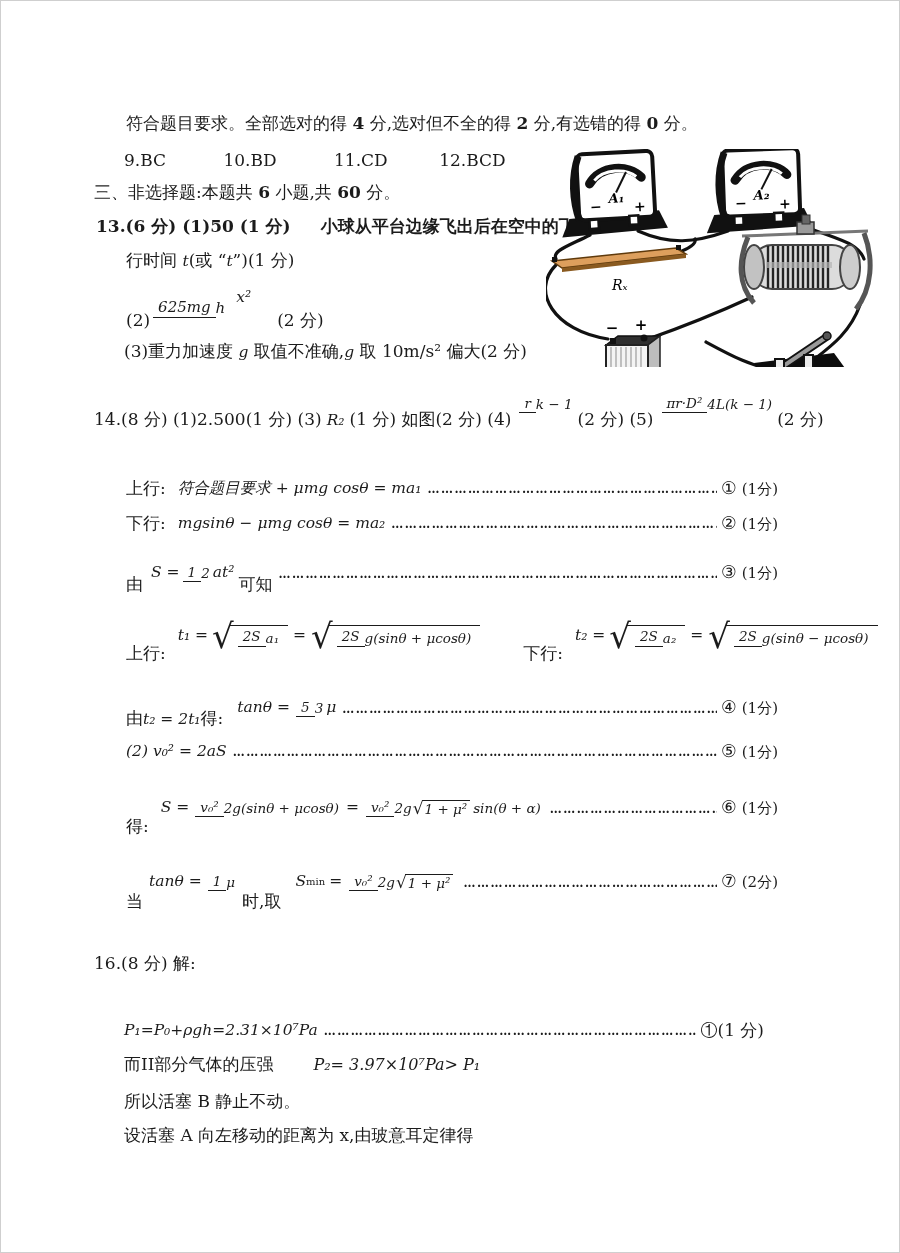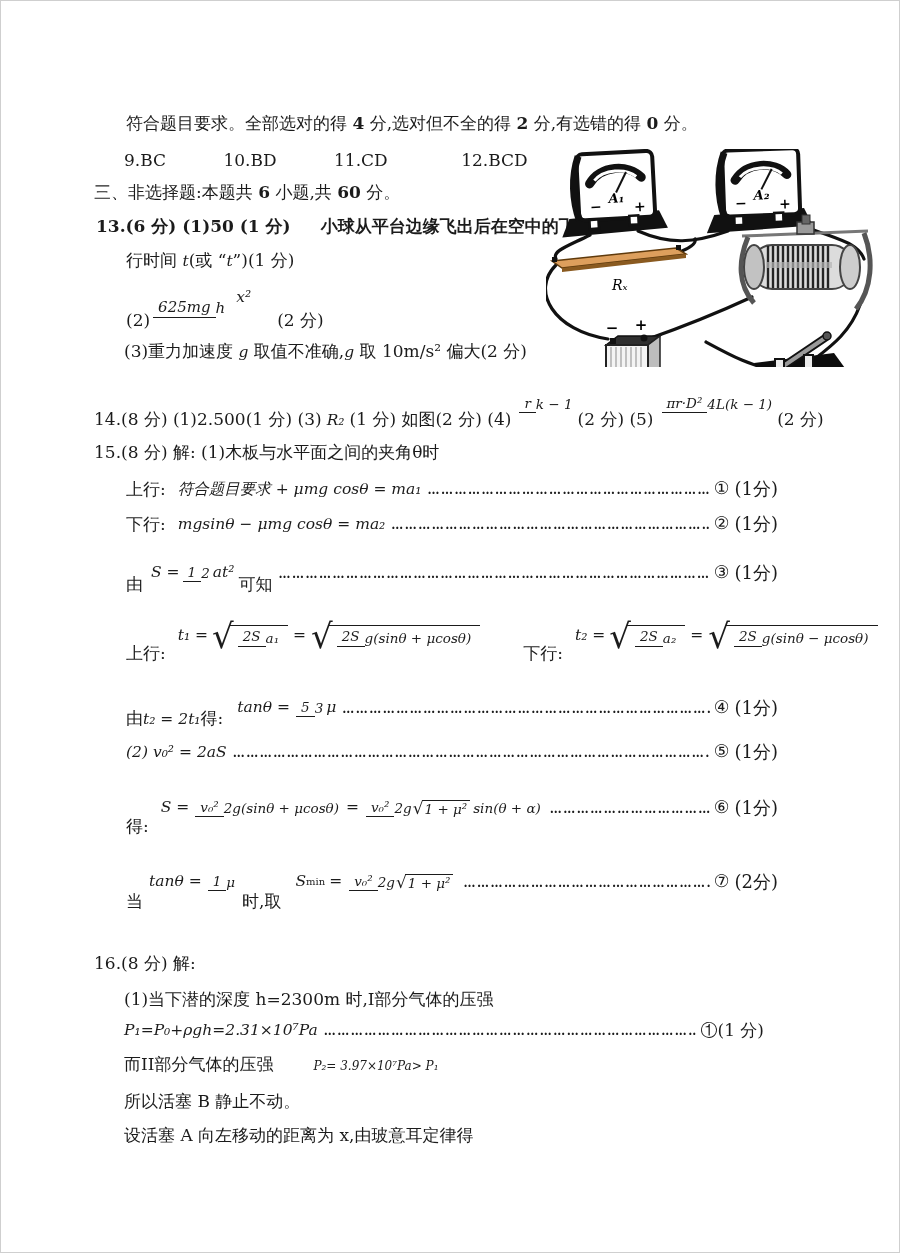--- a/index.html
+++ b/index.html
@@ -20,39 +20,39 @@
   .frac .fr-den{padding-top:1px;display:inline-flex;align-items:center;justify-content:center;}
   .sqrt{display:inline-flex;align-items:center;margin:0 1px;}
   .sqrt .sg{font-style:normal;font-size:34px;line-height:.85;margin-right:-4px;font-weight:400;}
   .sqrt .rad{border-top:1.6px solid #1b1b1b;padding:2px 6px 0 5px;display:inline-flex;align-items:center;}
   .sqrt-sm{display:inline-flex;align-items:center;margin:0 1px;}
   .sqrt-sm .sg{font-style:normal;font-size:17px;line-height:.9;margin-right:-2px;}
   .sqrt-sm .rad{border-top:1.3px solid #1b1b1b;padding:0 3px;}
   .leader{flex:1 1 0;min-width:0;overflow:hidden;white-space:nowrap;font-size:12px;
           font-weight:bold;letter-spacing:1.5px;margin:2px 4px 0 6px;font-style:normal;}
   .circ{font-style:normal;font-size:17.5px;}
-  .score{font-style:normal;font-size:18px;margin-left:5px;}
+  .score{font-style:normal;font-size:15px;margin-left:5px;}
   .gap{display:inline-block;}
   b{font-weight:bold;}
   .supx{display:inline-block;transform:translateY(-10px);margin-left:8px;}
   sub.mn{font-size:10px;font-style:normal;}
   .q14row > *{margin-right:5px;}
   svg text{font-family:"DejaVu Serif","Liberation Serif",serif;}
 </style>
 </head>
 <body>
 
 <div class="page">
 
   <div class="line" style="top:112px;left:125px;"><span class="cn">符合题目要求。全部选对的得 </span><b>4</b><span class="cn"> 分,选对但不全的得 </span><b>2</b><span class="cn"> 分,有选错的得 </span><b>0</b><span class="cn"> 分。</span></div>
 
   <div class="line" style="top:149px;left:123px;">
     <span style="margin-right:52px;">9.BC</span>
     <span style="margin-right:52px;">10.BD</span>
-    <span style="margin-right:68px;">11.CD</span>
+    <span style="margin-right:46px;">11.CD</span>
     <span>12.BCD</span>
   </div>
 
   <div class="line" style="top:181px;left:93px;"><span class="cn">三、非选择题:本题共 </span><b>6</b><span class="cn"> 小题,共 </span><b>60</b><span class="cn"> 分。</span></div>
 
   <div class="line" style="top:215px;left:95px;font-weight:bold;"><span class="cn">13.(6 分) (1)50 (1 分)</span><span class="gap" style="width:30px;"></span><span class="cn">小球从平台边缘飞出后在空中的飞</span></div>
   <div class="line" style="top:249px;left:125px;"><span class="cn">行时间 </span><span class="fm">t</span><span class="cn">(或 “</span><span class="fm">t</span><span class="cn">”)(1 分)</span></div>
 
   <div class="line eqrow" style="top:284px;left:125px;height:46px;">
     <span class="cn" style="align-self:flex-end;">(2)</span>
@@ -78,21 +78,20 @@
         <span class="fr-den">k − 1</span>
       </span>
     <span class="cn" style="align-self:flex-end;">(2 分)  (5)</span>
     <span class="fm frac">
         <span class="fr-num">πr·D²</span>
         <span class="fr-den">4L(k − 1)</span>
       </span>
     <span class="cn" style="align-self:flex-end;">(2 分)</span>
   </div>
 
-  <div class="line" style="top:441px;left:93px;"><span class="cn">15.(8 分) 解: (1)木板与水平面之间的夹角θ时</span></div>
 
   <div class="line eqrow" style="top:477px;left:125px;width:652px;">
     <span class="cn lbl">上行:</span>
     <span class="fm">符合题目要求 + μmg cosθ = ma₁</span>
     <span class="leader">…………………………………………………………………………………………………………………………………………</span>
     <span class="circ">①</span>
     <span class="score">(1分)</span>
   </div>
 
   <div class="line eqrow" style="top:512px;left:125px;width:652px;">
@@ -243,27 +242,26 @@
             </span>
           </span>
         </span>
     </span>
     <span class="leader">…………………………………………………………………………………………………………………………………………</span>
     <span class="circ">⑦</span>
     <span class="score">(2分)</span>
   </div>
 
   <div class="line" style="top:952px;left:93px;"><span class="cn">16.(8 分) 解:</span></div>
-  <div class="line" style="top:988px;left:123px;"><span class="cn">(1)当下潜的深度 h=2300m 时,I部分气体的压强</span></div>
   <div class="line eqrow" style="top:1019px;left:123px;width:640px;text-align:center;">
     <span class="fm">P₁=P₀+ρgh=2.31×10⁷Pa</span>
     <span class="leader">…………………………………………………………………………………………………………………………………………</span>
     <span class="cn">①(1 分)</span>
   </div>
-  <div class="line" style="top:1053px;left:123px;"><span class="cn">而II部分气体的压强</span><span class="gap" style="width:40px;"></span><span class="fm" style="font-size:12px;font-style:italic;">P₂= 3.97×10⁷Pa&gt; P₁</span></div>
+  <div class="line" style="top:1053px;left:123px;"><span class="cn">而II部分气体的压强</span><span class="gap" style="width:40px;"></span><span class="fm" style="font-size:16px;font-style:italic;">P₂= 3.97×10⁷Pa&gt; P₁</span></div>
   <div class="line" style="top:1090px;left:123px;"><span class="cn">所以活塞 B 静止不动。</span></div>
   <div class="line" style="top:1124px;left:123px;"><span class="cn">设活塞 A 向左移动的距离为 x,由玻意耳定律得</span></div>
 
   <svg style="position:absolute;left:545px;top:148px;" width="330" height="218" viewBox="0 0 330 218">
 
     <g fill="none" stroke="#111" stroke-width="3.2" stroke-linecap="round">
       <path d="M44,86 C 20,98 6,102 10,110"></path>
       <path d="M10,116 C -16,142 8,182 62,190"></path>
       <path d="M92,82 C 124,96 148,94 182,82"></path>
       <path d="M136,102 C 148,97 150,93 149,90"></path>

